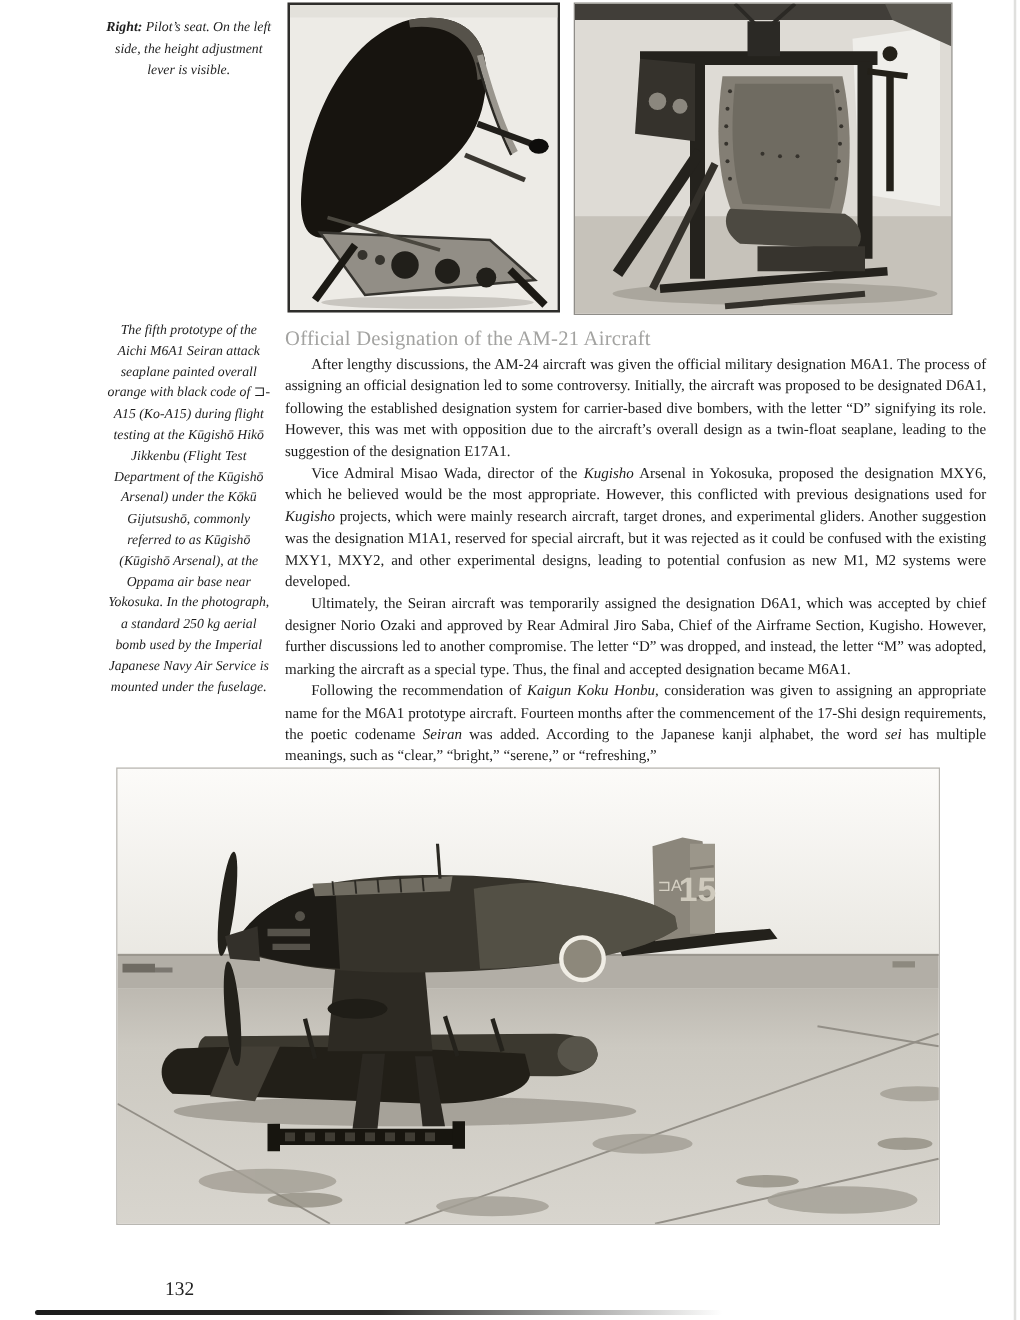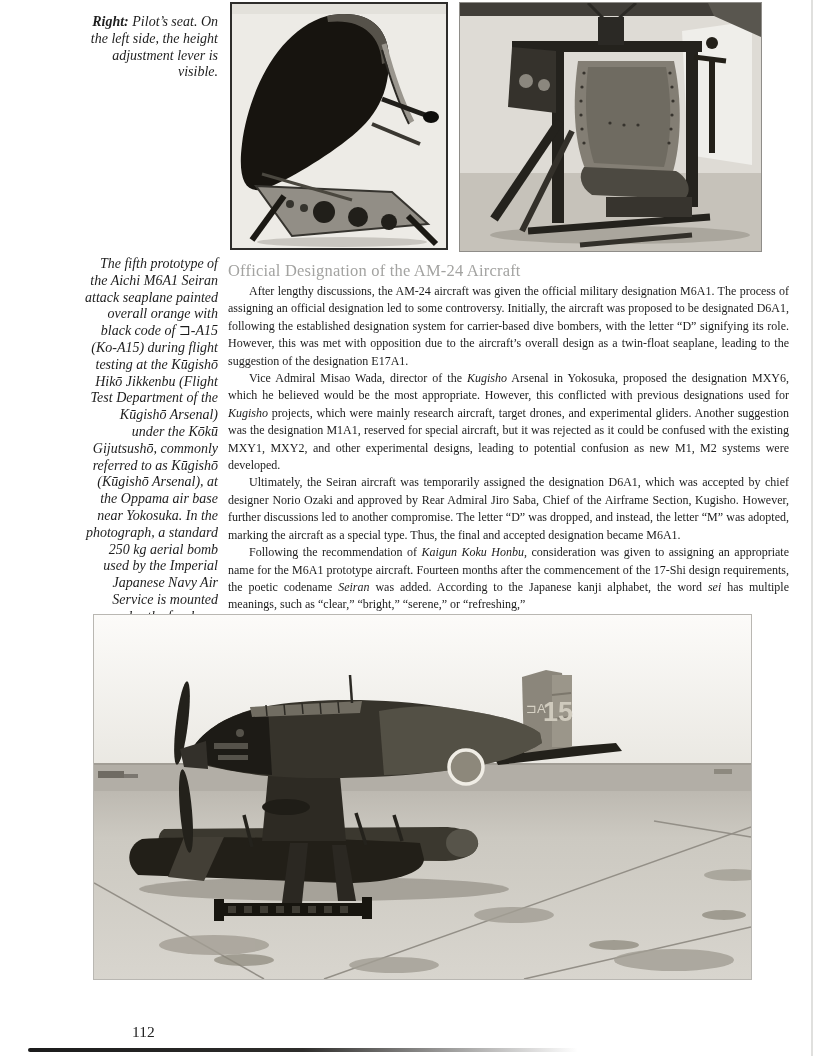--- a/index.html
+++ b/index.html
@@ -2,22 +2,22 @@
 <html><head>
 <meta charset="utf-8">
 <style>
   html,body{margin:0;padding:0;background:#ffffff;}
   #page{
     position:relative;width:816px;height:1056px;background:#ffffff;overflow:hidden;
     font-family:"Liberation Serif","DejaVu Serif",serif;color:#1b1b1b;
   }
   
   .caption{
-    position:absolute;left:84px;width:134px;text-align:right;
-    font-style:italic;font-size:14px;line-height:16.8px;color:#1d1d1d;
+    position:absolute;left:84px;width:134px;text-align:center;
+    font-style:italic;font-size:11px;line-height:16.8px;color:#1d1d1d;
   }
   .caption .bd{font-weight:bold;}
   
   .photo{position:absolute;background:#efede9;box-sizing:border-box;}
   .photo svg{display:block;width:100%;height:100%;}
   #photo-pilot{left:230px;top:2px;width:218px;height:248px;border:2px solid #2e2d2b;}
   #photo-observer{left:459px;top:2px;width:303px;height:250px;border:1px solid #8f8d89;}
   #photo-seaplane{left:93px;top:614px;width:659px;height:366px;border:1px solid #b9b7b2;}
   
   #heading{
@@ -124,21 +124,21 @@
 
       <path d="M 124,164 L 216,168 C 230,176 232,190 224,196 L 132,192 C 120,184 118,172 124,164 Z" fill="#4c4941"></path>
       <rect x="146" y="194" width="86" height="20" fill="#37342e"></rect>
 
       <line x1="252" y1="56" x2="252" y2="150" stroke="#232019" stroke-width="6"></line>
       <line x1="234" y1="54" x2="266" y2="58" stroke="#232019" stroke-width="5"></line>
       <circle cx="252" cy="40" r="6" fill="#232019"></circle>
     </svg>
   </div>
 
-  <div id="heading">Official Designation of the AM-24 Aircraft</div>
+  <div id="heading">Official Designation of the AM-21 Aircraft</div>
 
   <div id="body-text">
     <p><span>After lengthy discussions, the AM-24 aircraft was given the official military designation M6A1. The process of assigning an official designation led to some controversy. Initially, the aircraft was proposed to be designated D6A1, following the established designation system for carrier-based dive bombers, with the letter “D” signifying its role. However, this was met with opposition due to the aircraft’s overall design as a twin-float seaplane, leading to the suggestion of the designation E17A1.</span></p>
     <p><span>Vice Admiral Misao Wada, director of the </span><span class="it">Kugisho</span><span> Arsenal in Yokosuka, proposed the designation MXY6, which he believed would be the most appropriate. However, this conflicted with previous designations used for </span><span class="it">Kugisho</span><span> projects, which were mainly research aircraft, target drones, and experimental gliders. Another suggestion was the designation M1A1, reserved for special aircraft, but it was rejected as it could be confused with the existing MXY1, MXY2, and other experimental designs, leading to potential confusion as new M1, M2 systems were developed.</span></p>
     <p><span>Ultimately, the Seiran aircraft was temporarily assigned the designation D6A1, which was accepted by chief designer Norio Ozaki and approved by Rear Admiral Jiro Saba, Chief of the Airframe Section, Kugisho. However, further discussions led to another compromise. The letter “D” was dropped, and instead, the letter “M” was adopted, marking the aircraft as a special type. Thus, the final and accepted designation became M6A1.</span></p>
     <p><span>Following the recommendation of </span><span class="it">Kaigun Koku Honbu</span><span>, consideration was given to assigning an appropriate name for the M6A1 prototype aircraft. Fourteen months after the commencement of the 17-Shi design requirements, the poetic codename </span><span class="it">Seiran</span><span> was added. According to the Japanese kanji alphabet, the word </span><span class="it">sei</span><span> has multiple meanings, such as “clear,” “bright,” “serene,” or “refreshing,”</span></p>
   </div>
 
   <div class="photo" id="photo-seaplane">
     <svg viewBox="0 0 657 364" preserveAspectRatio="none">
@@ -247,17 +247,17 @@
         <rect x="230" y="291" width="8" height="7"></rect>
           <rect x="246" y="291" width="8" height="7"></rect>
       </g>
       <rect x="120" y="284" width="10" height="22" fill="#17150f"></rect>
       <rect x="268" y="282" width="10" height="22" fill="#17150f"></rect>
       <polygon points="196,228 214,228 208,288 188,288" fill="#2b2822"></polygon>
       <polygon points="238,230 252,230 262,286 244,286" fill="#2b2822"></polygon>
     </svg>
   </div>
 
-  <div id="page-number">112</div>
+  <div id="page-number">132</div>
   <div id="scan-line-bottom"></div>
   <div id="scan-line-right"></div>
 
 </div>
 
 </body></html>

